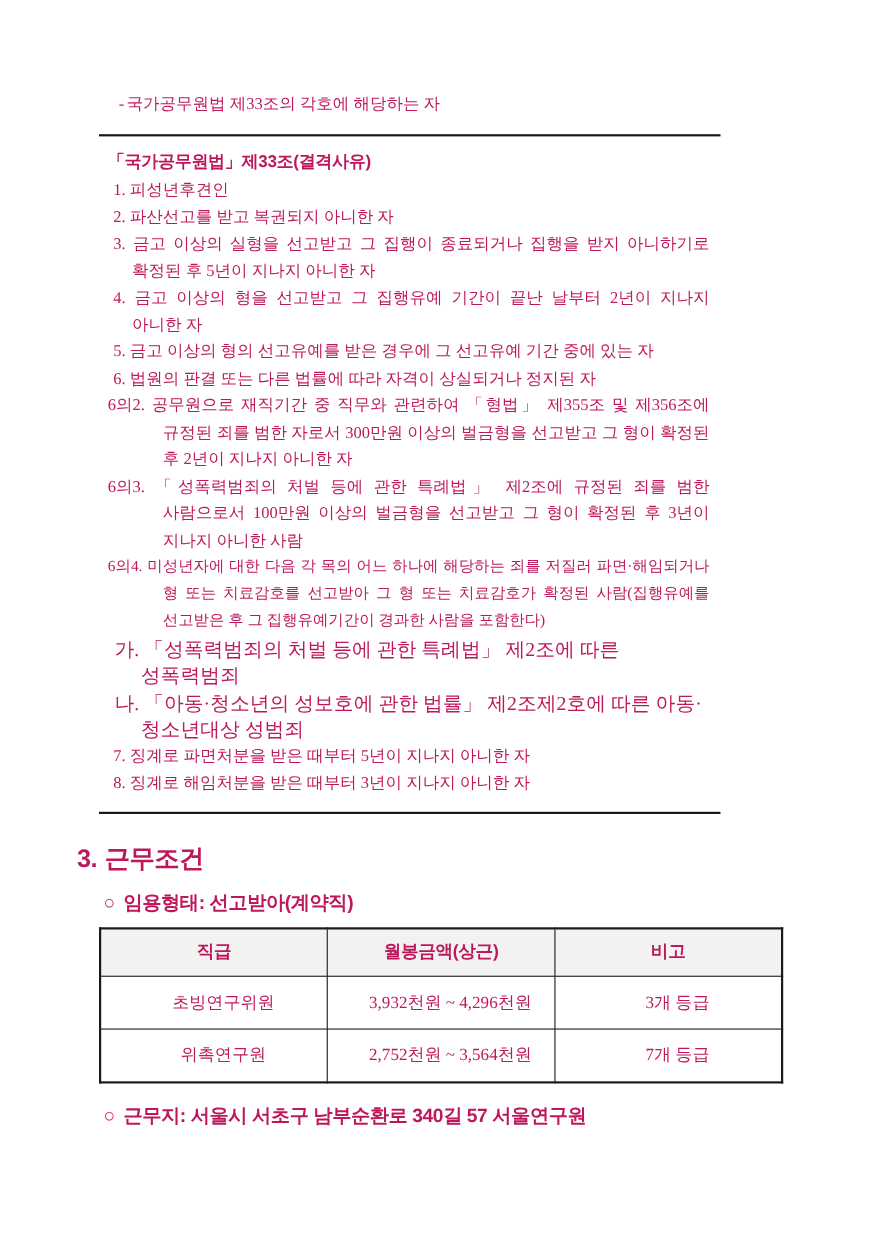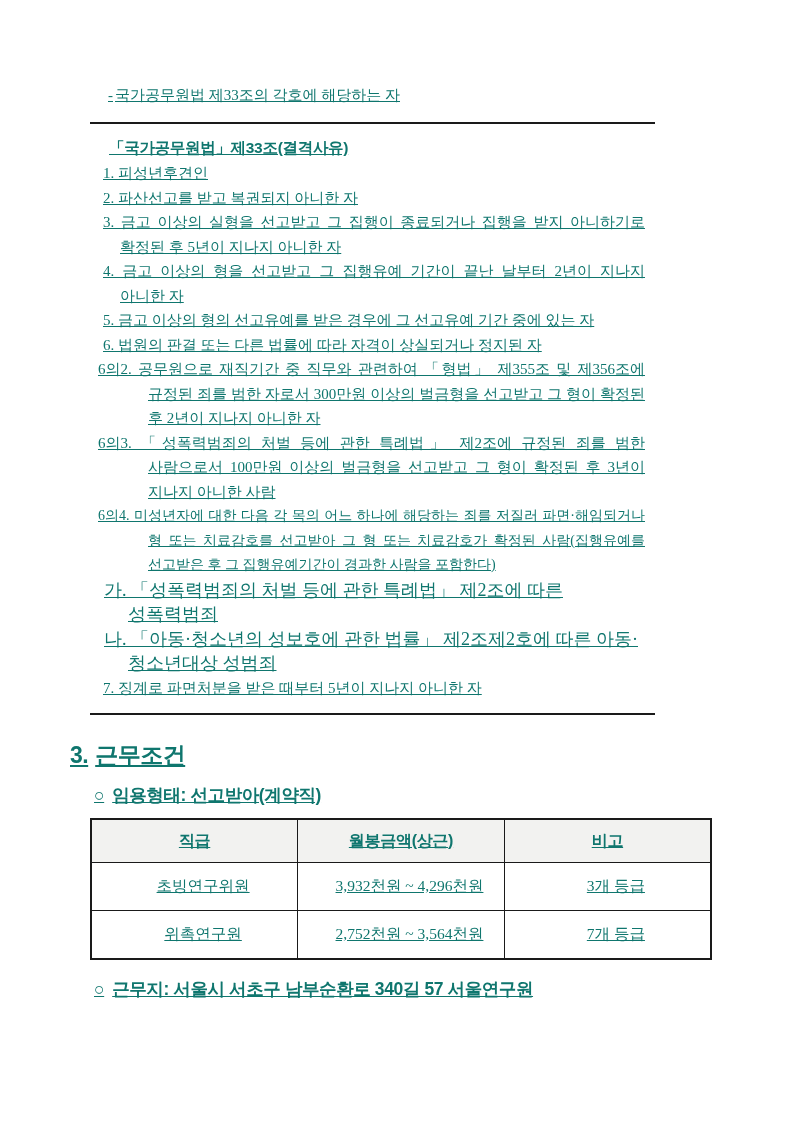--- a/index.html
+++ b/index.html
@@ -1,23 +1,22 @@
 <!DOCTYPE html>
 <html><head>
 <meta charset="utf-8">
 <style>
   html,body{margin:0;padding:0;background:#ffffff;}
   .page{
     position:relative;
     width:737px;height:1121px;
     background:#ffffff;
     overflow:hidden;
-    color:#0f766e;
+    color:#be185d;
     font-family:"Liberation Serif","DejaVu Serif",serif;
-    text-decoration:underline;
   }
   
   .top-bullet{
     margin:85px 82px 0 108px;
     font-size:15px;line-height:20px;
     padding-left:11px;text-indent:-11px;
     word-break:keep-all;
   }
   .top-bullet .marker{margin-right:2px;}
 
@@ -25,21 +24,20 @@
   .law-box{
     margin:17px 82px 0 90px;
     border-top:2.5px solid #1a1a1a;
     border-bottom:2.5px solid #1a1a1a;
     padding:11px 10px 13px 8px;
   }
   .law-title{
     font-family:"Liberation Sans","DejaVu Sans",sans-serif;
     font-weight:bold;font-size:15.5px;line-height:26px;
     letter-spacing:-0.3px;
-    margin-left:11px;
   }
   .law-item{
     font-size:15px;line-height:24.5px;
     text-align:justify;word-break:keep-all;
     margin-left:5px;padding-left:17px;text-indent:-17px;
   }
   .law-item.sub{margin-left:0;padding-left:50px;text-indent:-50px;}
   .law-item.sub-condensed{margin-left:0;padding-left:50px;text-indent:-50px;font-size:14px;}
   .law-item.hangul{margin-left:6px;padding-left:24px;text-indent:-24px;font-size:18px;text-align:left;}
 
@@ -116,20 +114,21 @@
         <div class="law-item num">3. 금고 이상의 실형을 선고받고 그 집행이 종료되거나 집행을 받지 아니하기로 확정된 후 5년이 지나지 아니한 자</div>
         <div class="law-item num">4. 금고 이상의 형을 선고받고 그 집행유예 기간이 끝난 날부터 2년이 지나지 아니한 자</div>
         <div class="law-item num">5. 금고 이상의 형의 선고유예를 받은 경우에 그 선고유예 기간 중에 있는 자</div>
         <div class="law-item num">6. 법원의 판결 또는 다른 법률에 따라 자격이 상실되거나 정지된 자</div>
         <div class="law-item sub">6의2. 공무원으로 재직기간 중 직무와 관련하여 「형법」 제355조 및 제356조에 규정된 죄를 범한 자로서 300만원 이상의 벌금형을 선고받고 그 형이 확정된 후 2년이 지나지 아니한 자</div>
         <div class="law-item sub">6의3. 「성폭력범죄의 처벌 등에 관한 특례법」 제2조에 규정된 죄를 범한 사람으로서 100만원 이상의 벌금형을 선고받고 그 형이 확정된 후 3년이 지나지 아니한 사람</div>
         <div class="law-item sub-condensed">6의4. 미성년자에 대한 다음 각 목의 어느 하나에 해당하는 죄를 저질러 파면·해임되거나 형 또는 치료감호를 선고받아 그 형 또는 치료감호가 확정된 사람(집행유예를 선고받은 후 그 집행유예기간이 경과한 사람을 포함한다)</div>
         <div class="law-item hangul">가. 「성폭력범죄의 처벌 등에 관한 특례법」 제2조에 따른 성폭력범죄</div>
         <div class="law-item hangul">나. 「아동·청소년의 성보호에 관한 법률」 제2조제2호에 따른 아동·청소년대상 성범죄</div>
         <div class="law-item num">7. 징계로 파면처분을 받은 때부터 5년이 지나지 아니한 자</div>
+        <div class="law-item num">8. 징계로 해임처분을 받은 때부터 3년이 지나지 아니한 자</div>
       </div>
   </div>
 
   <div class="sec-heading"><span class="sec-num">3.</span><span>근무조건</span></div>
 
   <div class="sec-bullet"><span class="marker">○</span><span>임용형태: 선고받아(계약직)</span></div>
 
 
 
   <table class="salary-table">

